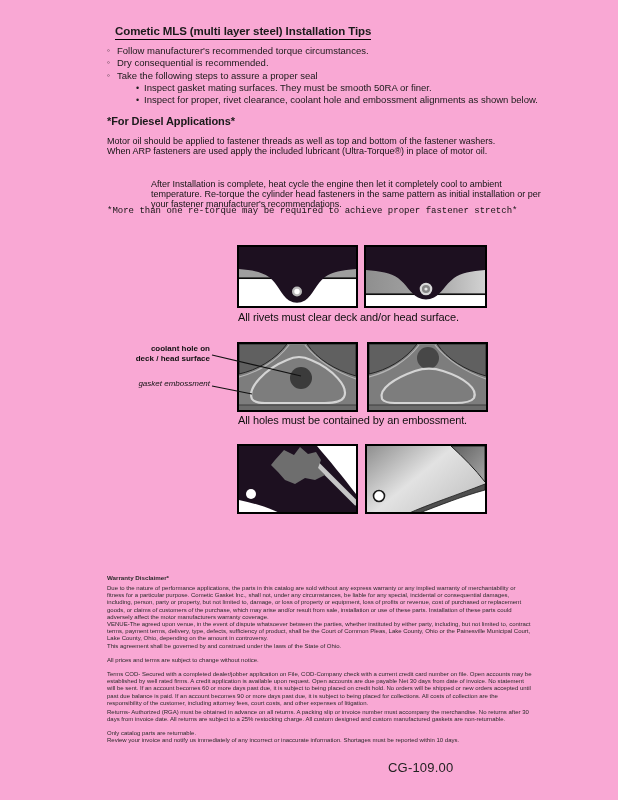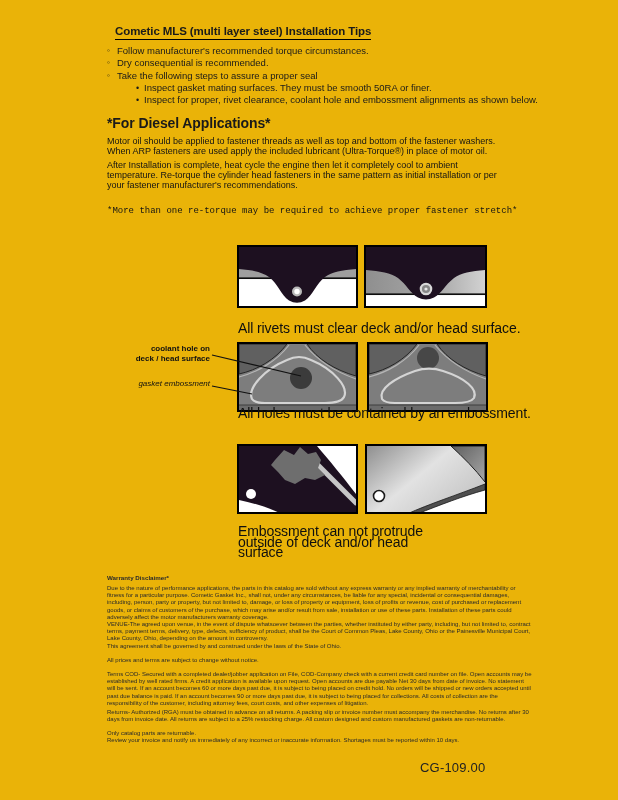--- a/index.html
+++ b/index.html
@@ -1,39 +1,39 @@
 <!DOCTYPE html>
 <html><head>
 <meta charset="utf-8">
 <style>
   html,body{margin:0;padding:0;background:#ffffff;}
-  .page{position:relative;width:618px;height:800px;background:#eab308;overflow:hidden;
+  .page{position:relative;width:618px;height:800px;background:#f9a8d4;overflow:hidden;
         font-family:"Liberation Sans","DejaVu Sans",sans-serif;color:#1a1a1a;}
   .abs{position:absolute;}
 
   .title{left:115px;top:25px;font-size:11.5px;font-weight:bold;letter-spacing:-0.1px;
          border-bottom:1.6px solid #000;padding-bottom:2px;white-space:nowrap;}
 
   .bullets{left:107px;top:45px;width:460px;font-size:9.5px;line-height:12.3px;}
   .b{position:relative;padding-left:10px;}
   .b .mk{position:absolute;left:0;top:0;font-size:8px;}
   .b.sub{padding-left:37px;}
   .b.sub .mk{left:29px;font-size:9px;}
 
-  .dieselHead{left:107px;top:115px;font-size:14px;font-weight:bold;letter-spacing:-0.1px;}
+  .dieselHead{left:107px;top:115px;font-size:11px;font-weight:bold;letter-spacing:-0.1px;}
   .bodyP{left:107px;width:398px;font-size:9px;line-height:10px;letter-spacing:0px;color:#141414;}
-  .p1{top:136px;} .p2{top:160px;} .pnote{top:206px;white-space:nowrap;font-family:Liberation Mono, monospace;}
+  .p1{top:136px;} .p2{top:179px;margin-left:44px;} .pnote{top:206px;white-space:nowrap;font-family:Liberation Mono, monospace;}
 
   .dlabel{font-size:13px;font-weight:bold;text-align:center;color:#141414;letter-spacing:0.2px;margin-top:16px;}
-  .caption{font-size:14px;color:#0f0f0f;letter-spacing:-0.1px;margin-top:9px;}
+  .caption{font-size:11px;color:#0f0f0f;letter-spacing:-0.1px;}
   .smallLabel{font-size:8px;line-height:9.5px;text-align:right;width:102px;color:#111;}
 
   .legal{font-size:6px;line-height:7.2px;width:426px;left:107px;color:#2a2a2a;}
   .legalHead{font-weight:bold;font-size:6.2px;}
-  .footerCode{left:388px;top:760px;font-size:13px;color:#222;letter-spacing:0.2px;margin-left:32px;}
+  .footerCode{left:388px;top:760px;font-size:13px;color:#222;letter-spacing:0.2px;}
 
   svg{display:block;}
 </style>
 </head>
 <body>
 
 <div class="page">
 
   <div class="abs title">Cometic MLS (multi layer steel) Installation Tips</div>
 
@@ -117,21 +117,21 @@
     <circle cx="61" cy="16" r="11" fill="#474747"></circle>
     <path d="M15,57 C11,47 28,36 48,29 C57,26 67,26 76,29 C98,36 111,47 107,56 C105,59 98,61 88,61 L28,61 C20,61 17,60 15,57 Z" fill="none" stroke="#d4d4d4" stroke-width="2.2"></path>
     <rect x="1" y="1" width="119" height="68" fill="none" stroke="#000" stroke-width="2"></rect>
   </svg>
 
   <svg class="abs" style="left:211px;top:349px;" width="92" height="50" viewBox="0 0 92 50">
     <line x1="1" y1="6" x2="90" y2="27" stroke="#111" stroke-width="1.1"></line>
     <line x1="1" y1="37" x2="41" y2="45" stroke="#111" stroke-width="1.1"></line>
   </svg>
 
-  <div class="abs caption" style="left:238px;top:396px;">All holes must be contained by an embossment.</div>
+  <div class="abs caption" style="left:238px;top:414px;">All holes must be contained by an embossment.</div>
 
   <div class="abs dlabel" style="left:237px;top:429px;width:121px;">RIGHT</div>
   <div class="abs dlabel" style="left:365px;top:429px;width:122px;">WRONG</div>
 
   <svg class="abs" style="left:237px;top:444px;" width="121" height="70" viewBox="0 0 121 70">
     <rect x="0" y="0" width="121" height="70" fill="#fff"></rect>
     <rect x="2" y="2" width="117" height="66" fill="#1d1020"></rect>
     <path d="M80,2 L119,2 L119,50 C106,33 92,16 80,2 Z" fill="#ffffff"></path>
     <path d="M2,56 C17,59 33,64 45,70 L2,70 Z" fill="#ffffff"></path>
     <path d="M72,12 C90,30 106,46 120,60" fill="none" stroke="#c6c6c6" stroke-width="5"></path>
@@ -153,21 +153,20 @@
       </linearGradient>
     </defs>
     <rect x="0" y="0" width="122" height="70" fill="#fff"></rect>
     <path d="M2,2 L86,2 C98,13 110,26 120,38 L120,41 C94,51 66,60 44,70 L2,70 Z" fill="url(#g3)"></path>
     <path d="M86,2 L120,2 L120,38 C110,25 98,13 86,2 Z" fill="url(#g4)" stroke="#1a1a1a" stroke-width="1"></path>
     <path d="M120,40 C92,51 64,60 42,70 L52,70 C75,61 98,52 120,46 Z" fill="#4f4f4f" stroke="#1a1a1a" stroke-width="0.8"></path>
     <circle cx="14" cy="52" r="5.5" fill="#ffffff" stroke="#1a1a1a" stroke-width="1.6"></circle>
     <rect x="1" y="1" width="120" height="68" fill="none" stroke="#000" stroke-width="2"></rect>
   </svg>
 
-  <div class="abs caption" style="left:238px;top:517px;width:215px;line-height:10.5px;">Embossment can not protrude outside of deck and/or head surface</div>
 
   <div class="abs legal legalHead" style="top:574px;">Warranty Disclaimer*</div>
   <div class="abs legal" style="top:585px;">Due to the nature of performance applications, the parts in this catalog are sold without any express warranty or any implied warranty of merchantability or fitness for a particular purpose.  Cometic Gasket Inc., shall not, under any circumstances, be liable for any special, incidental or consequential damages, including, person, party or property, but not limited to, damage, or loss of property or equipment, loss of profits or revenue, cost of purchased or replacement goods, or claims of customers of the purchase, which may arise and/or result from sale, installation or use of these parts.  Installation of these parts could adversely affect the motor manufacturers warranty coverage.</div>
   <div class="abs legal" style="top:621px;">
     <div>VENUE-The agreed upon venue, in the event of dispute whatsoever between the parties, whether instituted by either party, including, but not limited to, contract terms, payment terms, delivery, type, defects, sufficiency of product, shall be the Court of Common Pleas, Lake County, Ohio or the Painesville Municipal Court, Lake County, Ohio, depending on the amount in controversy.</div>
     <div>This agreement shall be governed by and construed under the laws of the State of Ohio.</div>
   </div>
   <div class="abs legal" style="top:657px;">All prices and terms are subject to change without notice.</div>
   <div class="abs legal" style="top:671px;">Terms COD- Secured with a completed dealer/jobber application on File, COD-Company check with a current credit card number on file.  Open accounts may be established by well rated firms.  A credit application is available upon request.  Open accounts are due payable Net 30 days from date of invoice.  No statement will be sent.  If an account becomes 60 or more days past due, it is subject to being placed on credit hold.  No orders will be shipped or new orders accepted until past due balance is paid.  If an account becomes 90 or more days past due, it is subject to being placed for collections.  All costs of collection are the responsibility of the customer, including attorney fees, court costs, and other expenses of litigation.</div>
   <div class="abs legal" style="top:709px;">Returns- Authorized (RGA) must be obtained in advance on all returns.  A packing slip or invoice number must accompany the merchandise.  No returns after 30 days from invoice date.  All returns are subject to a 25% restocking charge.  All custom designed and custom manufactured gaskets are non-returnable.</div>

